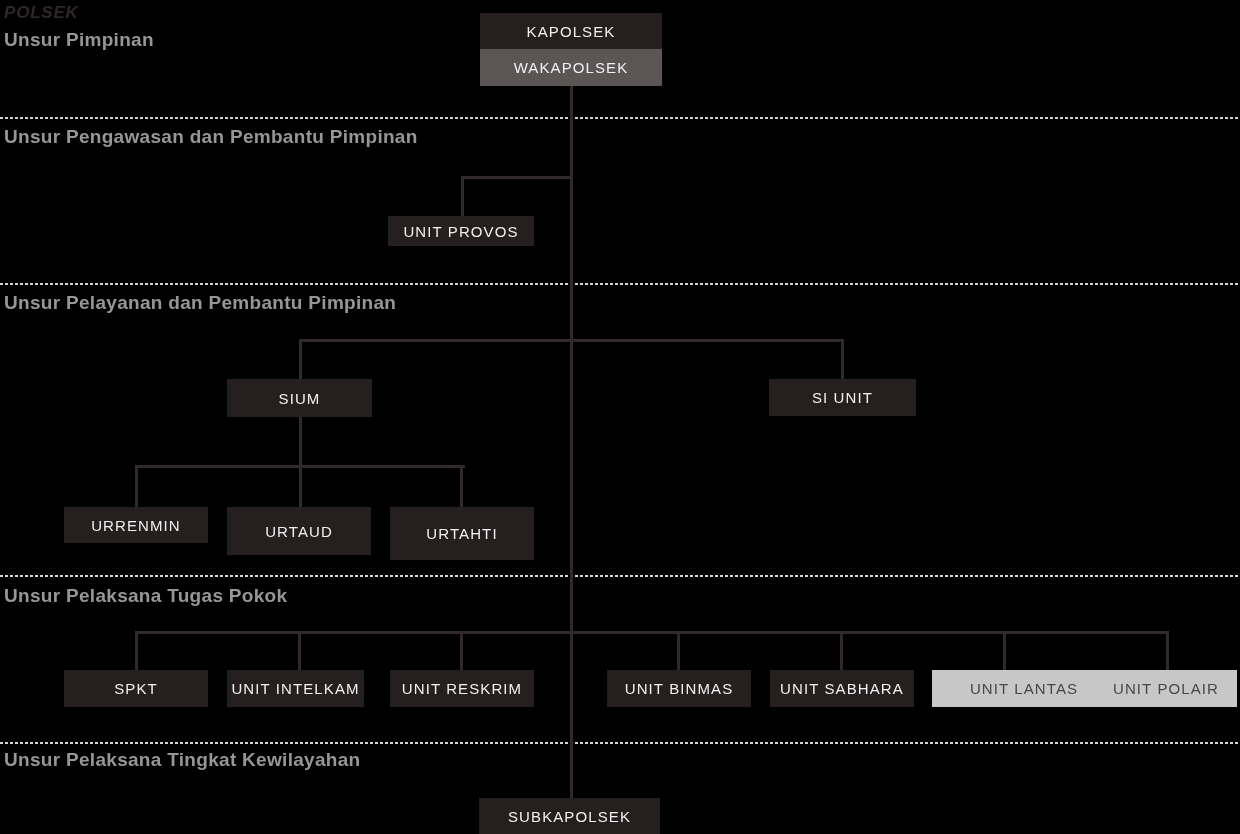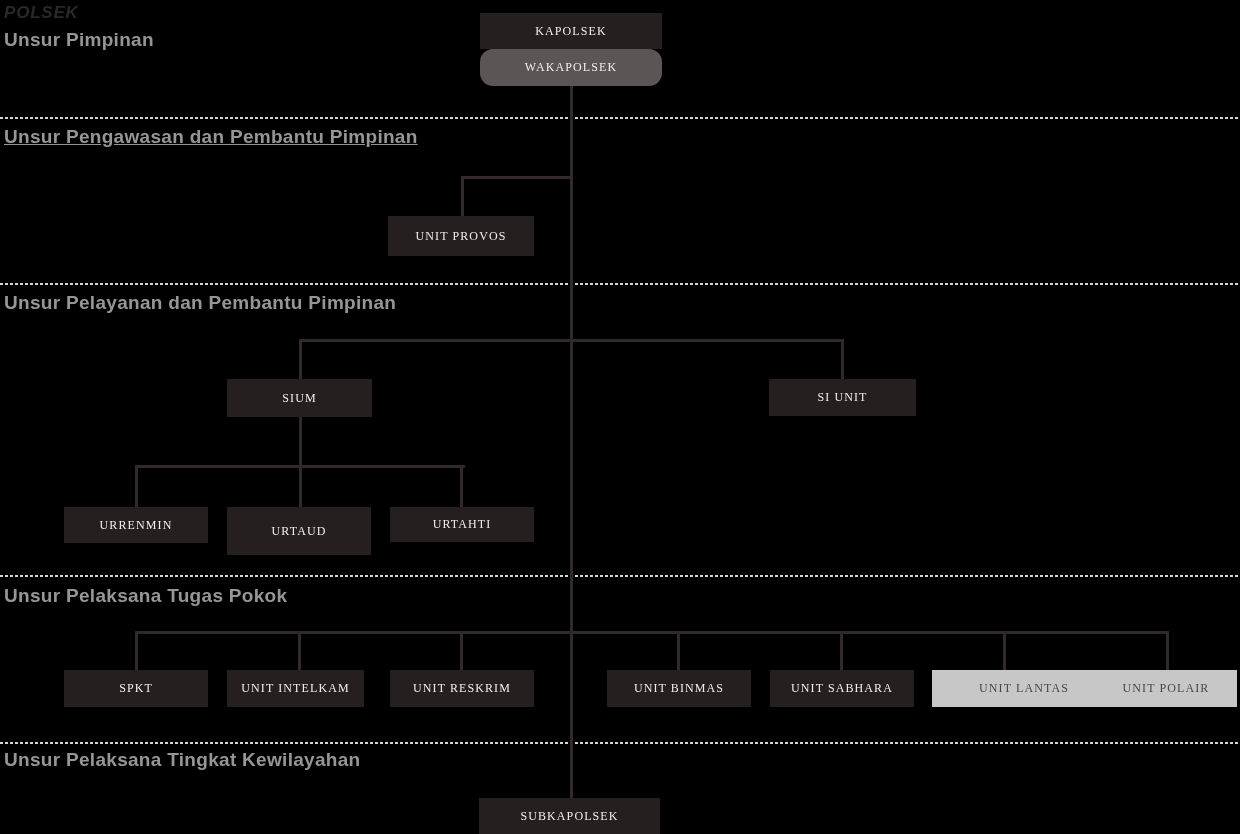--- a/index.html
+++ b/index.html
@@ -25,47 +25,47 @@
     font-size:17px;font-weight:800;letter-spacing:.8px;
     color:var(--title-color);
     font-style:italic;
   }
   .section-heading{
     position:absolute;left:4px;
     font-size:19px;font-weight:700;letter-spacing:.3px;
     color:var(--heading);
   }
   .h-pimpinan{top:29px;}
-  .h-pengawasan{top:126px;text-decoration:underline;}
+  .h-pengawasan{top:126px;}
   .h-pelayanan{top:292px;}
   .h-pokok{top:585px;}
   .h-kewilayahan{top:749px;}
   .divider{
     position:absolute;left:0;width:1240px;height:2px;
     background:repeating-linear-gradient(90deg,
       var(--divider) 0,var(--divider) 3px,transparent 3px,transparent 5px);
   }
   .d1{top:117px;} .d2{top:283px;} .d3{top:575px;} .d4{top:742px;}
   .line{position:absolute;background:var(--line);}
   .node{
     position:absolute;display:flex;align-items:center;justify-content:center;
-    font-size:12px;font-weight:400;letter-spacing:1.1px;text-align:center;
-    background:var(--box-dark);color:var(--box-dark-text);font-family:Liberation Serif, serif;
+    font-size:15px;font-weight:400;letter-spacing:1.1px;text-align:center;
+    background:var(--box-dark);color:var(--box-dark-text);
   }
-  .node.gray{background:var(--box-gray);border-radius:13px;}
+  .node.gray{background:var(--box-gray);}
   .node.light{background:var(--box-light);color:var(--box-light-text);}
   
   .n-kapolsek{left:480px;top:13px;width:182px;height:36px;}
   .n-wakapolsek{left:480px;top:49px;width:182px;height:37px;}
-  .n-provos{left:388px;top:216px;width:146px;height:40px;}
+  .n-provos{left:388px;top:216px;width:146px;height:30px;}
   .n-sium{left:227px;top:379px;width:145px;height:38px;}
   .n-sihumas{left:769px;top:379px;width:147px;height:37px;}
   .n-urrenmin{left:64px;top:507px;width:144px;height:36px;}
   .n-urtaud{left:227px;top:507px;width:144px;height:48px;}
-  .n-urtahti{left:390px;top:507px;width:144px;height:35px;}
+  .n-urtahti{left:390px;top:507px;width:144px;height:53px;}
   .n-spkt{left:64px;top:670px;width:144px;height:37px;}
   .n-intelkam{left:227px;top:670px;width:137px;height:37px;}
   .n-reskrim{left:390px;top:670px;width:144px;height:37px;}
   .n-binmas{left:607px;top:670px;width:144px;height:37px;}
   .n-sabhara{left:770px;top:670px;width:144px;height:37px;}
   .n-lantas{left:932px;top:670px;width:146px;height:37px;padding-left:19px;}
   .n-polair{left:1095px;top:670px;width:142px;height:37px;}
   .n-subkapolsek{left:479px;top:798px;width:181px;height:36px;}
   
   .l-main{left:570px;top:86px;width:3px;height:712px;}

